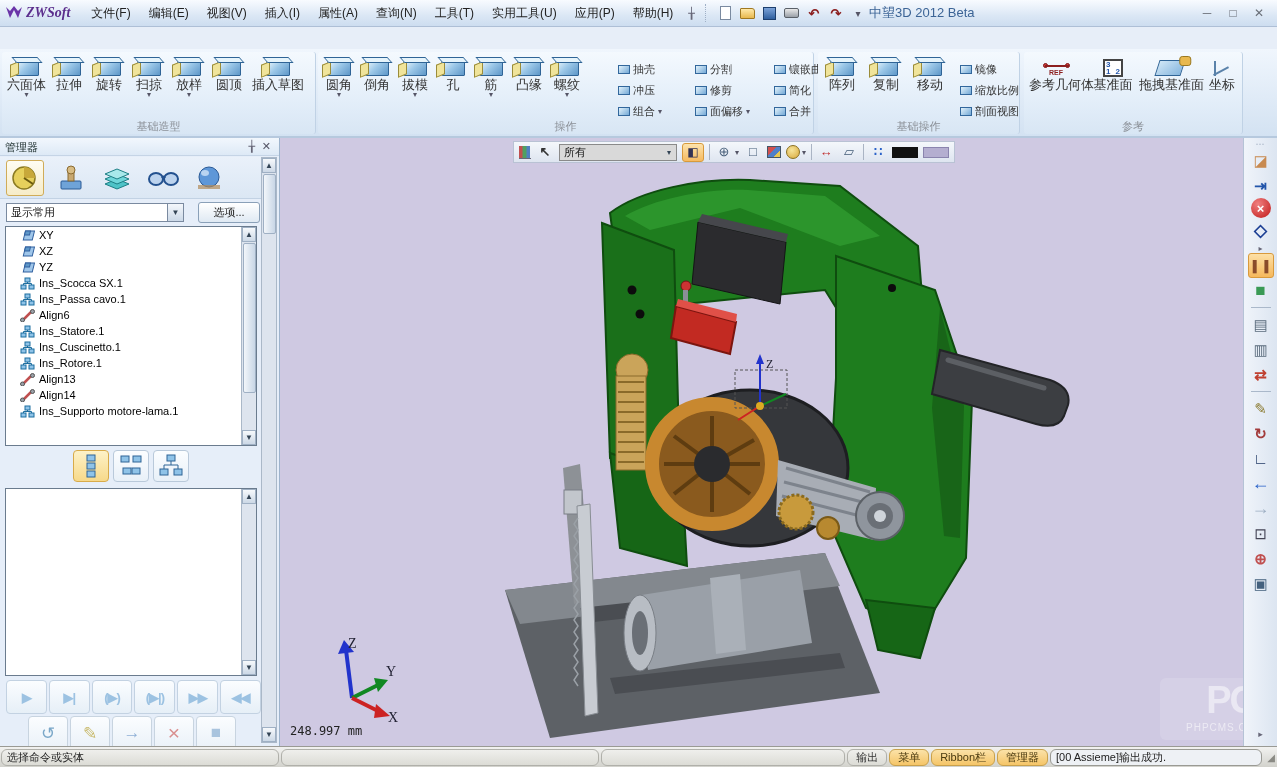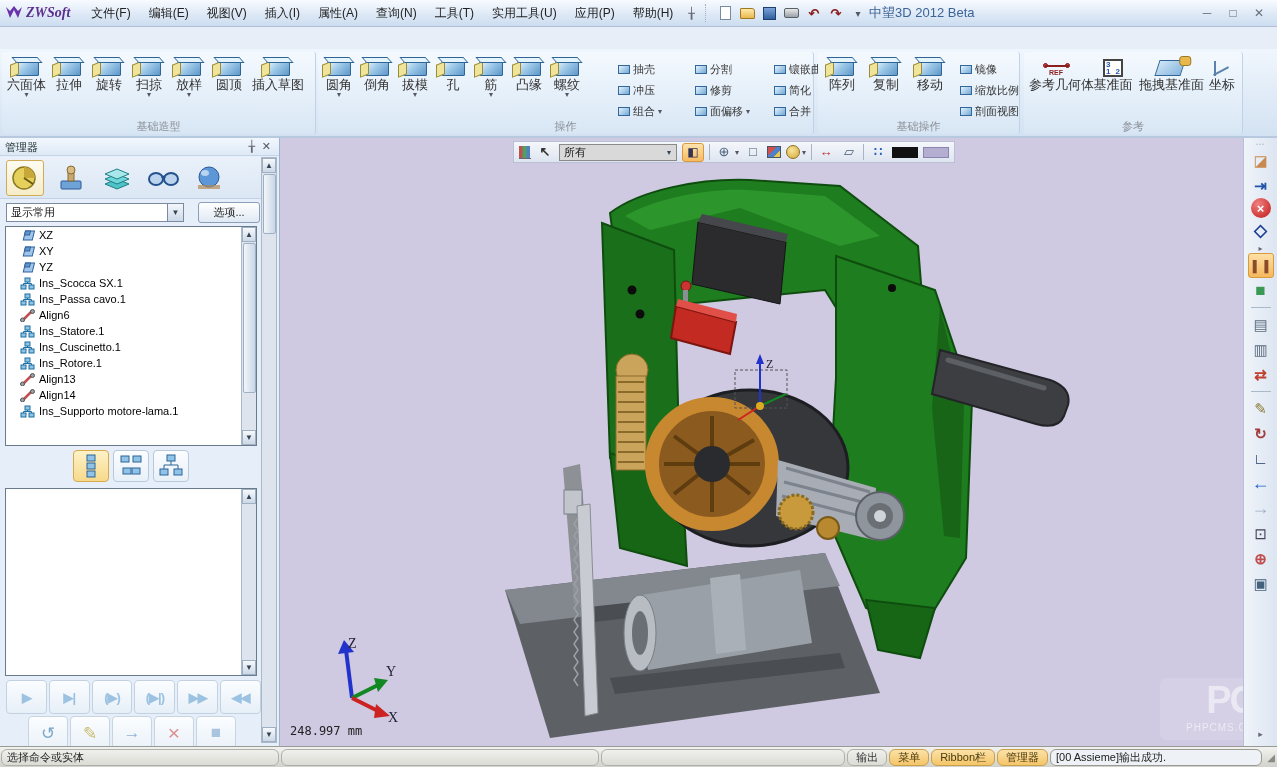--- a/index.html
+++ b/index.html
@@ -483,32 +483,32 @@
       <div>
 
           <div class="treeitem">
             <span class="ti plane">
               <svg class="svg-plane" width="15" height="13" viewBox="0 0 15 13">
                 <path d="M3,2 L12,2 L12,11 L3,11 Z" fill="#9fc6ea" stroke="#2f5f9e" transform="skewX(-14) translate(3,0)"></path>
                 <path d="M3,2 L8,2 L8,6 L3,6 Z" fill="#5e97c8" stroke="#2f5f9e" transform="skewX(-14) translate(3,0)"></path>
               </svg>
 
             </span>
-            <span class="ti-label">XZ</span>
+            <span class="ti-label">XY</span>
           </div>
 
           <div class="treeitem">
             <span class="ti plane">
               <svg class="svg-plane" width="15" height="13" viewBox="0 0 15 13">
                 <path d="M3,2 L12,2 L12,11 L3,11 Z" fill="#9fc6ea" stroke="#2f5f9e" transform="skewX(-14) translate(3,0)"></path>
                 <path d="M3,2 L8,2 L8,6 L3,6 Z" fill="#5e97c8" stroke="#2f5f9e" transform="skewX(-14) translate(3,0)"></path>
               </svg>
 
             </span>
-            <span class="ti-label">XY</span>
+            <span class="ti-label">XZ</span>
           </div>
 
           <div class="treeitem">
             <span class="ti plane">
               <svg class="svg-plane" width="15" height="13" viewBox="0 0 15 13">
                 <path d="M3,2 L12,2 L12,11 L3,11 Z" fill="#9fc6ea" stroke="#2f5f9e" transform="skewX(-14) translate(3,0)"></path>
                 <path d="M3,2 L8,2 L8,6 L3,6 Z" fill="#5e97c8" stroke="#2f5f9e" transform="skewX(-14) translate(3,0)"></path>
               </svg>
 
             </span>

